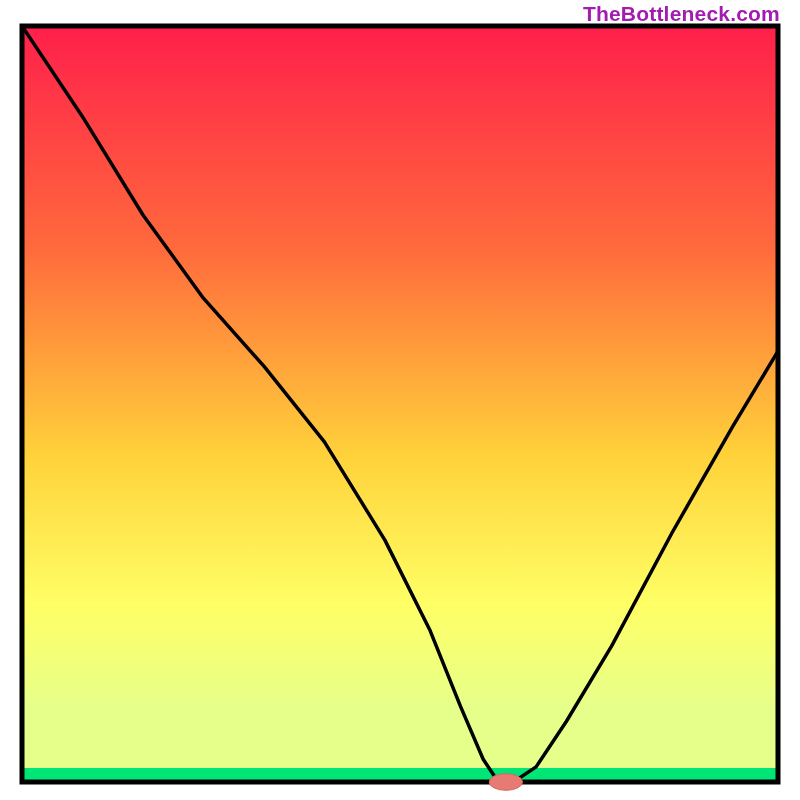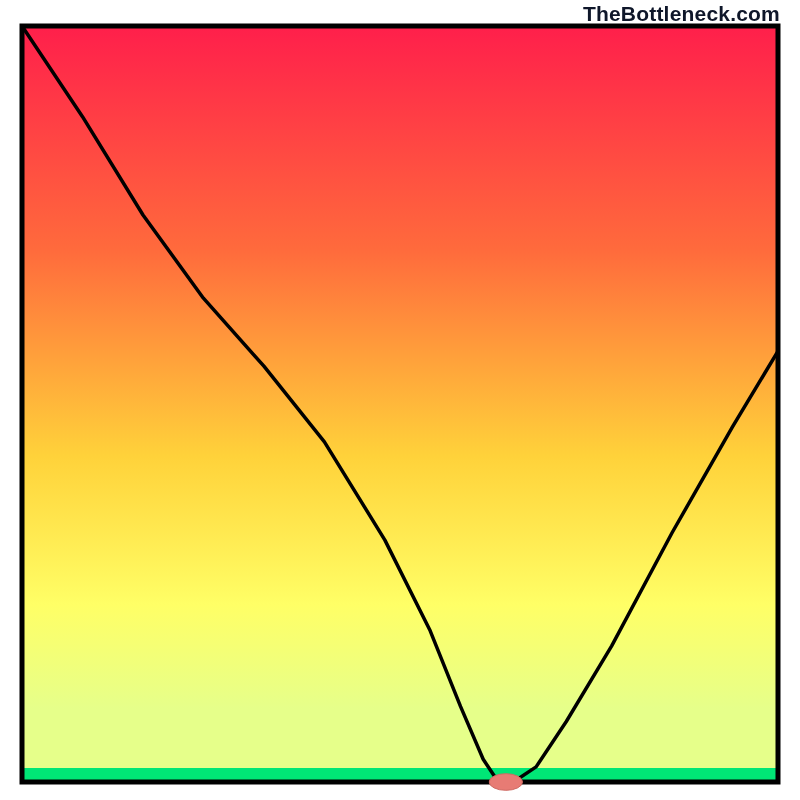--- a/index.html
+++ b/index.html
@@ -15,21 +15,21 @@
     width: 800px;
     height: 800px;
   }
   svg { display: block; }
   .attribution {
     position: absolute;
     top: 2px;
     right: 20px;
     font-size: 21px;
     font-weight: 600;
-    color: #0f172a;
+    color: #a21caf;
     letter-spacing: 0.2px;
   }
 </style>
 </head>
 <body>
 
 <div class="chart-wrap">
   <div class="attribution">TheBottleneck.com</div>
 
   <svg id="chart-svg" width="800" height="800" viewBox="0 0 800 800">

